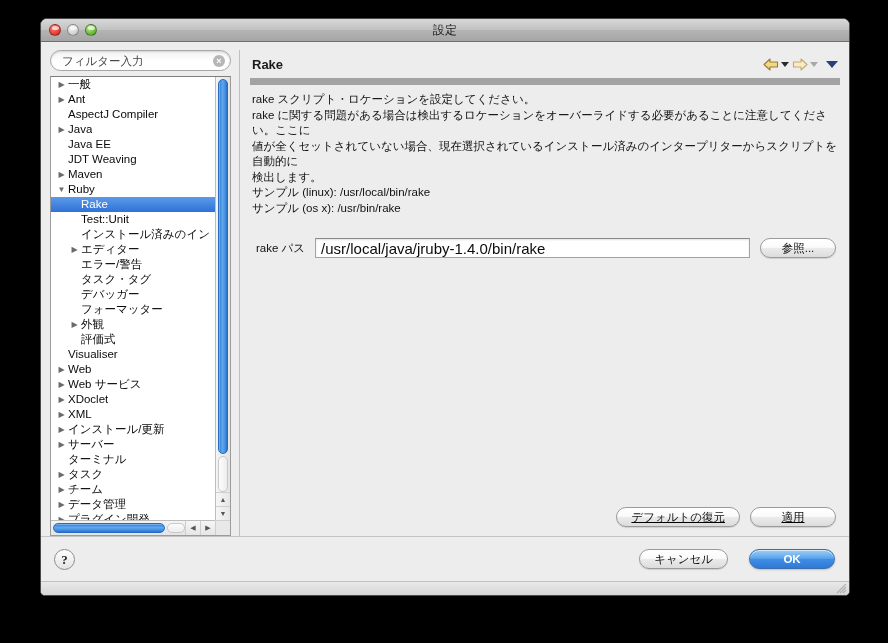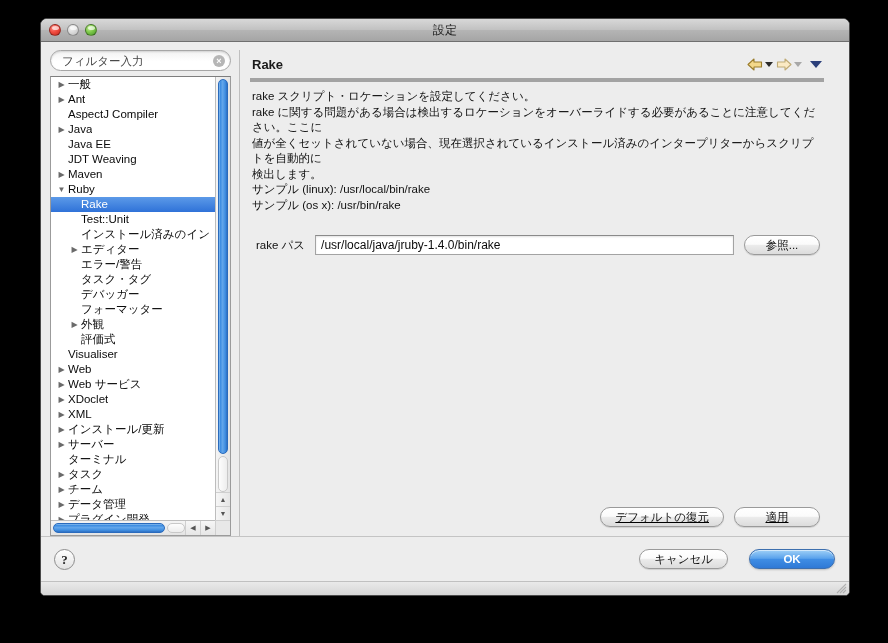--- a/index.html
+++ b/index.html
@@ -73,21 +73,21 @@
   }
   .tl-close  { background: radial-gradient(circle at 35% 28%, #ff8f86 0%, #f24d41 45%, #c6281d 100%); }
   .tl-min    { background: radial-gradient(circle at 35% 28%, #f2f2f2 0%, #dcdcdc 45%, #bdbdbd 100%); }
   .tl-zoom   { background: radial-gradient(circle at 35% 28%, #c6f09a 0%, #7ec94a 45%, #48962a 100%); }
 
   
   #body-area {
     flex: 1 1 auto;
     position: relative;
     background: #ededed;
-    padding: 8px 25px 0 9px;
+    padding: 8px 9px 0 9px;
     display: flex;
     gap: 8px;
     min-height: 0;
   }
 
   
   #sidebar {
     width: 181px;
     flex: 0 0 181px;
     display: flex;
@@ -301,21 +301,21 @@
     border-top: 5px solid #2a2a2a;
   }
   .caret.dim { border-top-color: #a8a8a8; }
   .caret.blue {
     border-left-width: 6px; border-right-width: 6px;
     border-top: 7px solid #2b3f7a;
     margin-left: 5px;
   }
 
   #desc-box {
-    border-top: 4px solid #a3a3a3;
+    border-top: 7px solid #a3a3a3;
     padding: 7px 2px 0 2px;
     font-size: 11.5px;
     line-height: 15.5px;
     color: #101010;
   }
   #desc-box p { margin: 0; }
 
   #path-row {
     display: flex;
     align-items: center;
@@ -330,21 +330,21 @@
   }
   #path-input {
     flex: 1 1 auto;
     height: 20px;
     border: 1px solid #a3a3a3;
     border-top-color: #8a8a8a;
     background: #ffffff;
     box-shadow: inset 0 1px 2px rgba(0,0,0,0.12);
     padding: 0 5px;
     font-family: "Liberation Sans", sans-serif;
-    font-size: 12px;
+    font-size: 15px;
     color: #0b0b0b;
     outline: none;
   }
 
   
   .aqua-btn {
     height: 20px;
     min-width: 76px;
     padding: 0 14px;
     border-radius: 10px;

